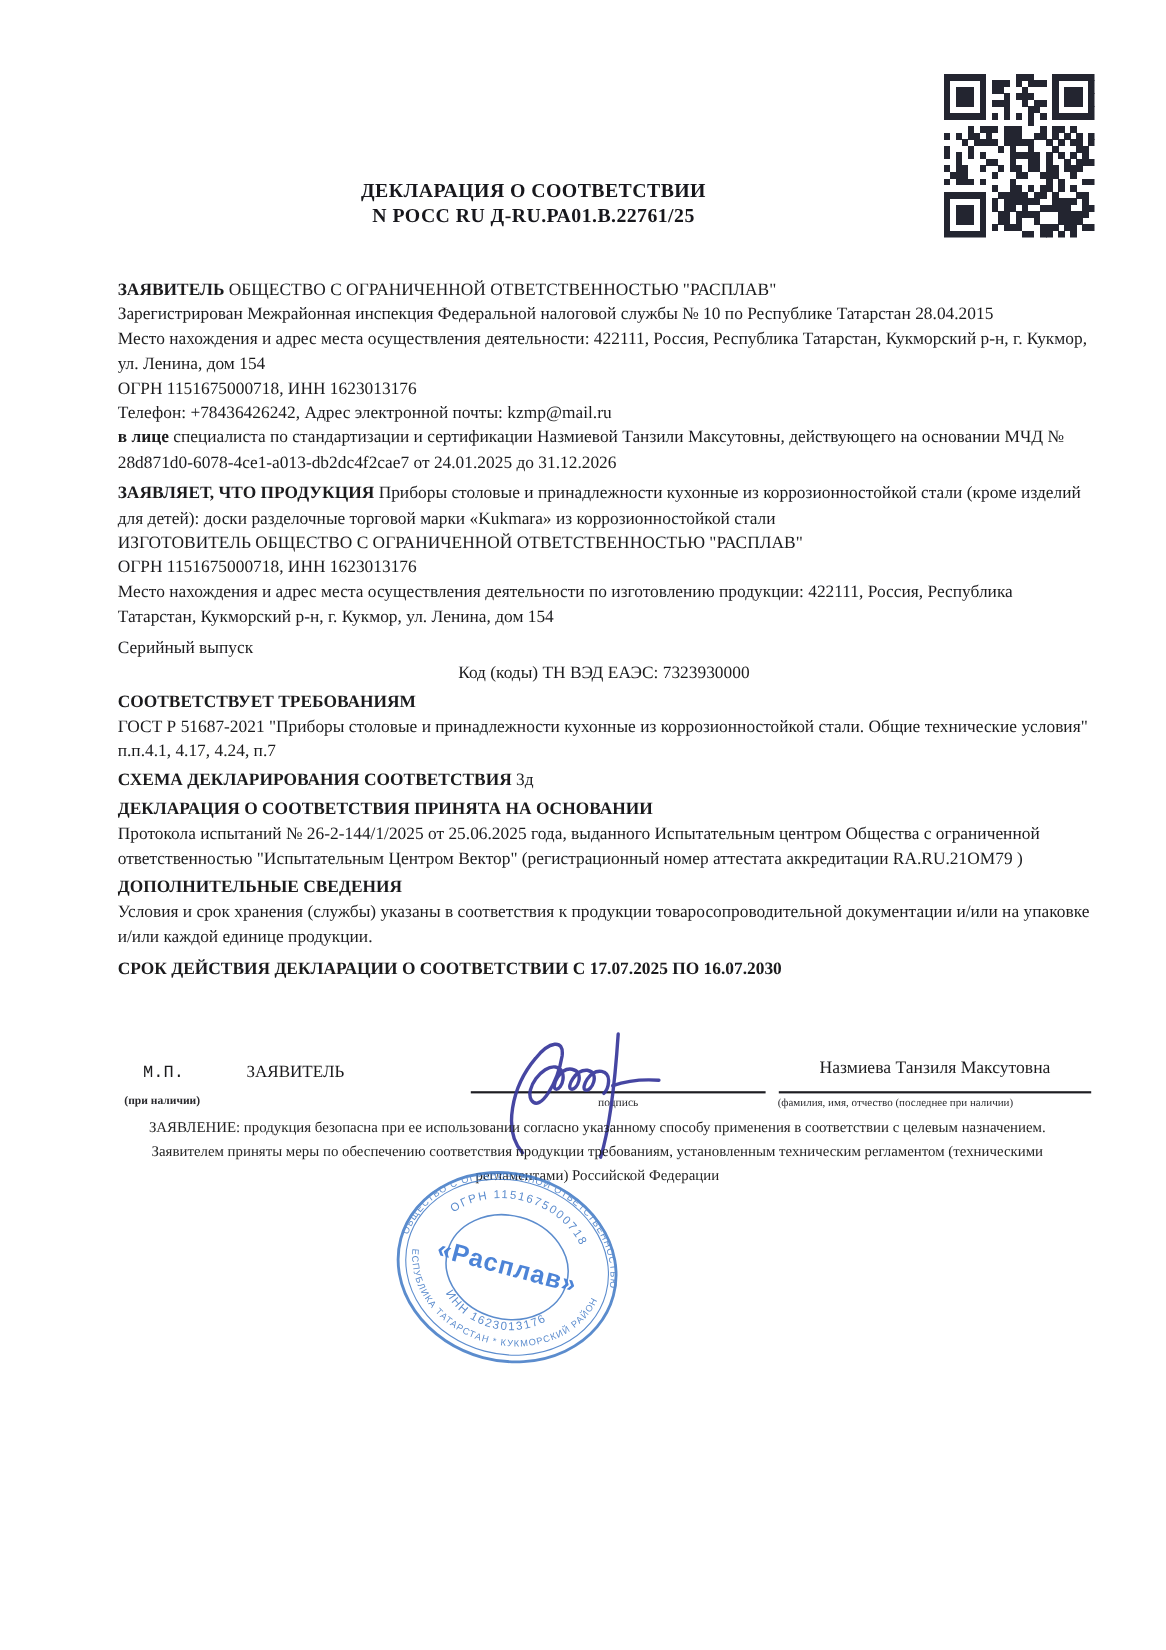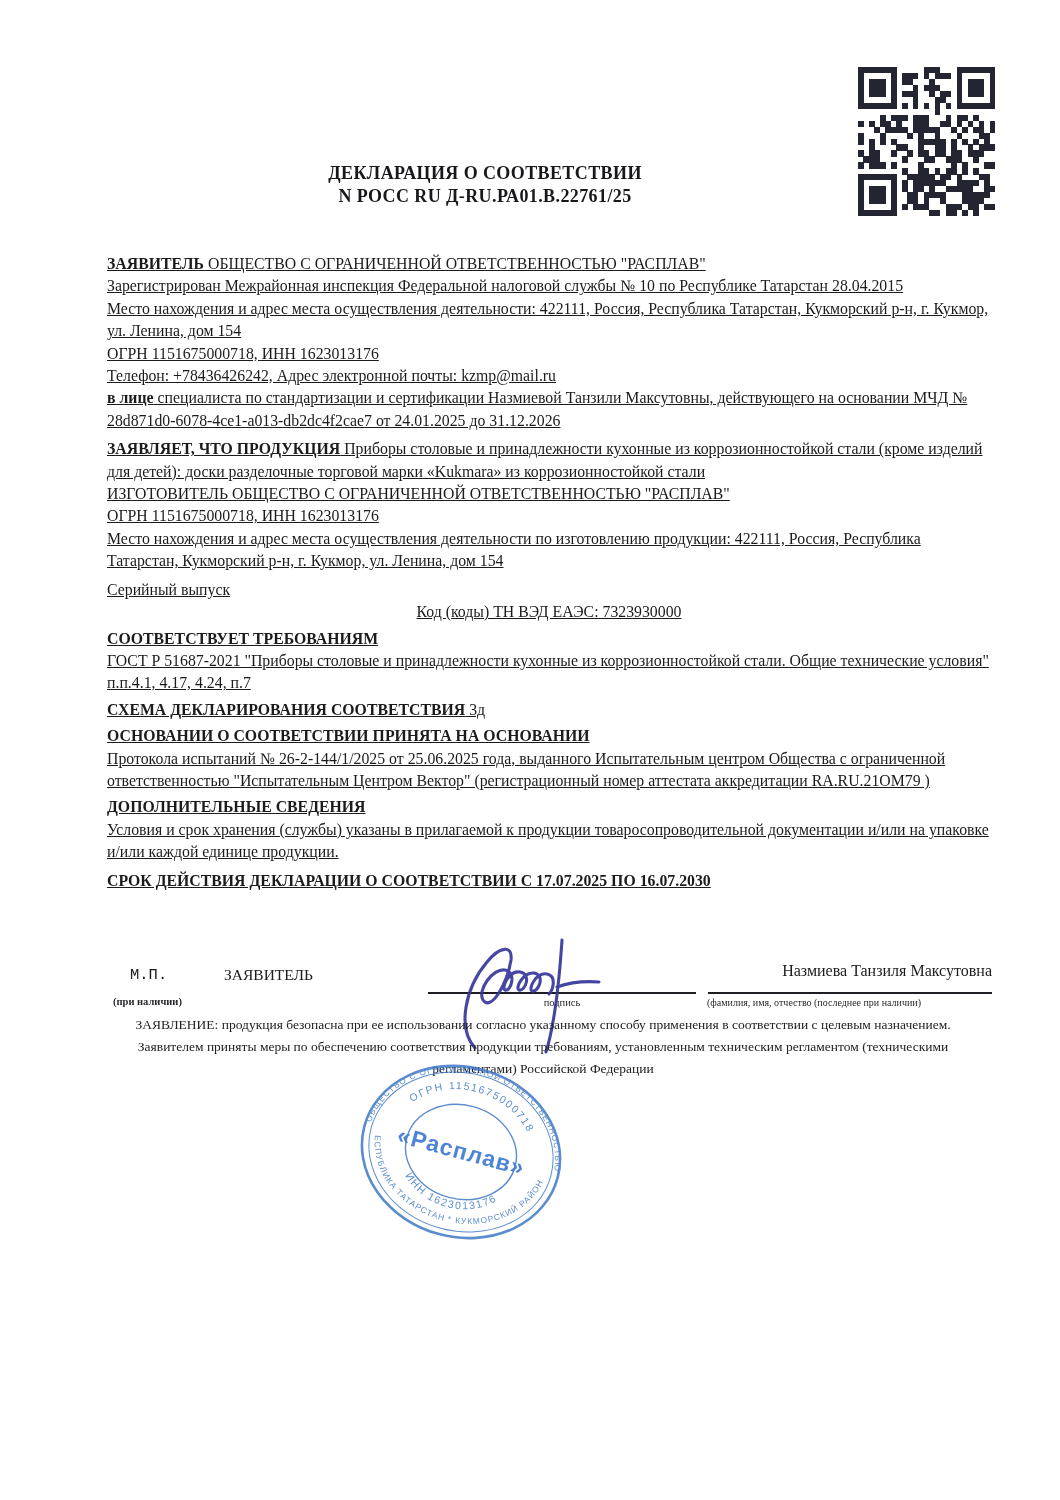--- a/index.html
+++ b/index.html
@@ -3,35 +3,35 @@
 <meta charset="utf-8">
 <style>
   html,body{margin:0;padding:0;background:#ffffff;}
   .page{position:relative;width:1060px;height:1500px;background:#ffffff;overflow:hidden;
         font-family:"Liberation Serif", serif;color:#1b1b1d;}
   
   .titleblock{position:absolute;left:95px;top:162px;width:780px;text-align:center;
               font-weight:bold;font-size:18px;line-height:23px;letter-spacing:.4px;color:#17171c;}
   .qr{position:absolute;left:858px;top:67px;width:137px;height:149px;}
   
-  .content{position:absolute;left:107px;top:253px;width:884px;font-size:15.8px;line-height:22.4px;text-decoration:underline;}
+  .content{position:absolute;left:107px;top:253px;width:884px;font-size:15.8px;line-height:22.4px;}
   .content p{margin:0;}
   .mt4{margin-top:4px !important;} .mt6{margin-top:6px !important;}
   b.lead{font-weight:bold;}
   .center{text-align:center;}
   .heading{font-weight:bold;}
   
   .artifact{position:absolute;left:712px;top:648px;font-size:13px;color:#8a8f96;}
   
   .mp{position:absolute;left:130px;top:966px;font-size:15.5px;font-family:Liberation Mono, monospace;}
   .mp-note{position:absolute;left:113px;top:996px;font-size:10.5px;color:#2a2a2e;font-weight:bold;}
   .applicant{position:absolute;left:224px;top:966px;font-size:15.5px;}
   .sigline{position:absolute;left:428px;top:992px;width:268px;border-top:2px solid #1d1d22;}
   .sigcaption{position:absolute;left:428px;top:997px;width:268px;text-align:center;font-size:10.5px;color:#2a2a2e;}
-  .fio-name{position:absolute;left:708px;top:962px;width:284px;text-align:right;font-size:16px;}
+  .fio-name{position:absolute;left:708px;top:962px;width:284px;text-align:center;font-size:16px;}
   .fioline{position:absolute;left:708px;top:992px;width:284px;border-top:2px solid #1d1d22;}
   .fiocaption{position:absolute;left:672px;top:997px;width:284px;text-align:center;font-size:10px;color:#2a2a2e;}
   .signature-svg{position:absolute;left:445px;top:936px;}
   
   .statement{position:absolute;left:107px;top:1014px;width:872px;font-size:13.5px;line-height:21.8px;color:#222;text-align:center;}
   
   .stamp{position:absolute;left:352px;top:1058px;}
 </style>
 </head>
 <body>
@@ -369,24 +369,24 @@
     <p><b class="lead">в лице</b><span> специалиста по стандартизации и сертификации Назмиевой Танзили Максутовны, действующего на основании МЧД № 28d871d0-6078-4ce1-a013-db2dc4f2cae7 от 24.01.2025 до 31.12.2026</span></p>
     <p class="mt6"><b class="lead">ЗАЯВЛЯЕТ, ЧТО ПРОДУКЦИЯ</b><span> Приборы столовые и принадлежности кухонные из коррозионностойкой стали (кроме изделий для детей): доски разделочные торговой марки «Kukmara» из коррозионностойкой стали</span></p>
     <p>ИЗГОТОВИТЕЛЬ ОБЩЕСТВО С ОГРАНИЧЕННОЙ ОТВЕТСТВЕННОСТЬЮ "РАСПЛАВ"</p>
     <p>ОГРН 1151675000718, ИНН 1623013176</p>
     <p>Место нахождения и адрес места осуществления деятельности по изготовлению продукции: 422111, Россия, Республика Татарстан, Кукморский р-н, г. Кукмор, ул. Ленина, дом 154</p>
     <p class="mt6">Серийный выпуск</p>
     <p class="center">Код (коды) ТН ВЭД ЕАЭС: 7323930000</p>
     <p class="heading mt4">СООТВЕТСТВУЕТ ТРЕБОВАНИЯМ</p>
     <p>ГОСТ Р 51687-2021 "Приборы столовые и принадлежности кухонные из коррозионностойкой стали. Общие технические условия" п.п.4.1, 4.17, 4.24, п.7</p>
     <p class="mt4"><b class="lead">СХЕМА ДЕКЛАРИРОВАНИЯ СООТВЕТСТВИЯ</b><span> 3д</span></p>
-    <p class="heading mt4">ОСНОВАНИИ О СООТВЕТСТВИИ ПРИНЯТА НА ОСНОВАНИИ</p>
+    <p class="heading mt4">ДЕКЛАРАЦИЯ О СООТВЕТСТВИЯ ПРИНЯТА НА ОСНОВАНИИ</p>
     <p>Протокола испытаний № 26-2-144/1/2025 от 25.06.2025 года, выданного Испытательным центром Общества с ограниченной ответственностью "Испытательным Центром Вектор" (регистрационный номер аттестата аккредитации RA.RU.21ОМ79 )</p>
     <p class="heading mt4">ДОПОЛНИТЕЛЬНЫЕ СВЕДЕНИЯ</p>
-    <p>Условия и срок хранения (службы) указаны в прилагаемой к продукции товаросопроводительной документации и/или на упаковке и/или каждой единице продукции.</p>
+    <p>Условия и срок хранения (службы) указаны в соответствия к продукции товаросопроводительной документации и/или на упаковке и/или каждой единице продукции.</p>
     <p class="heading mt6">СРОК ДЕЙСТВИЯ ДЕКЛАРАЦИИ О СООТВЕТСТВИИ С 17.07.2025 ПО 16.07.2030</p>
   </div>
 
   <span class="artifact">ˎ</span>
 
   <div class="mp">М.П.</div>
   <div class="mp-note">(при наличии)</div>
   <div class="applicant">ЗАЯВИТЕЛЬ</div>
   <div class="sigline"></div>
   <div class="sigcaption">подпись</div>

